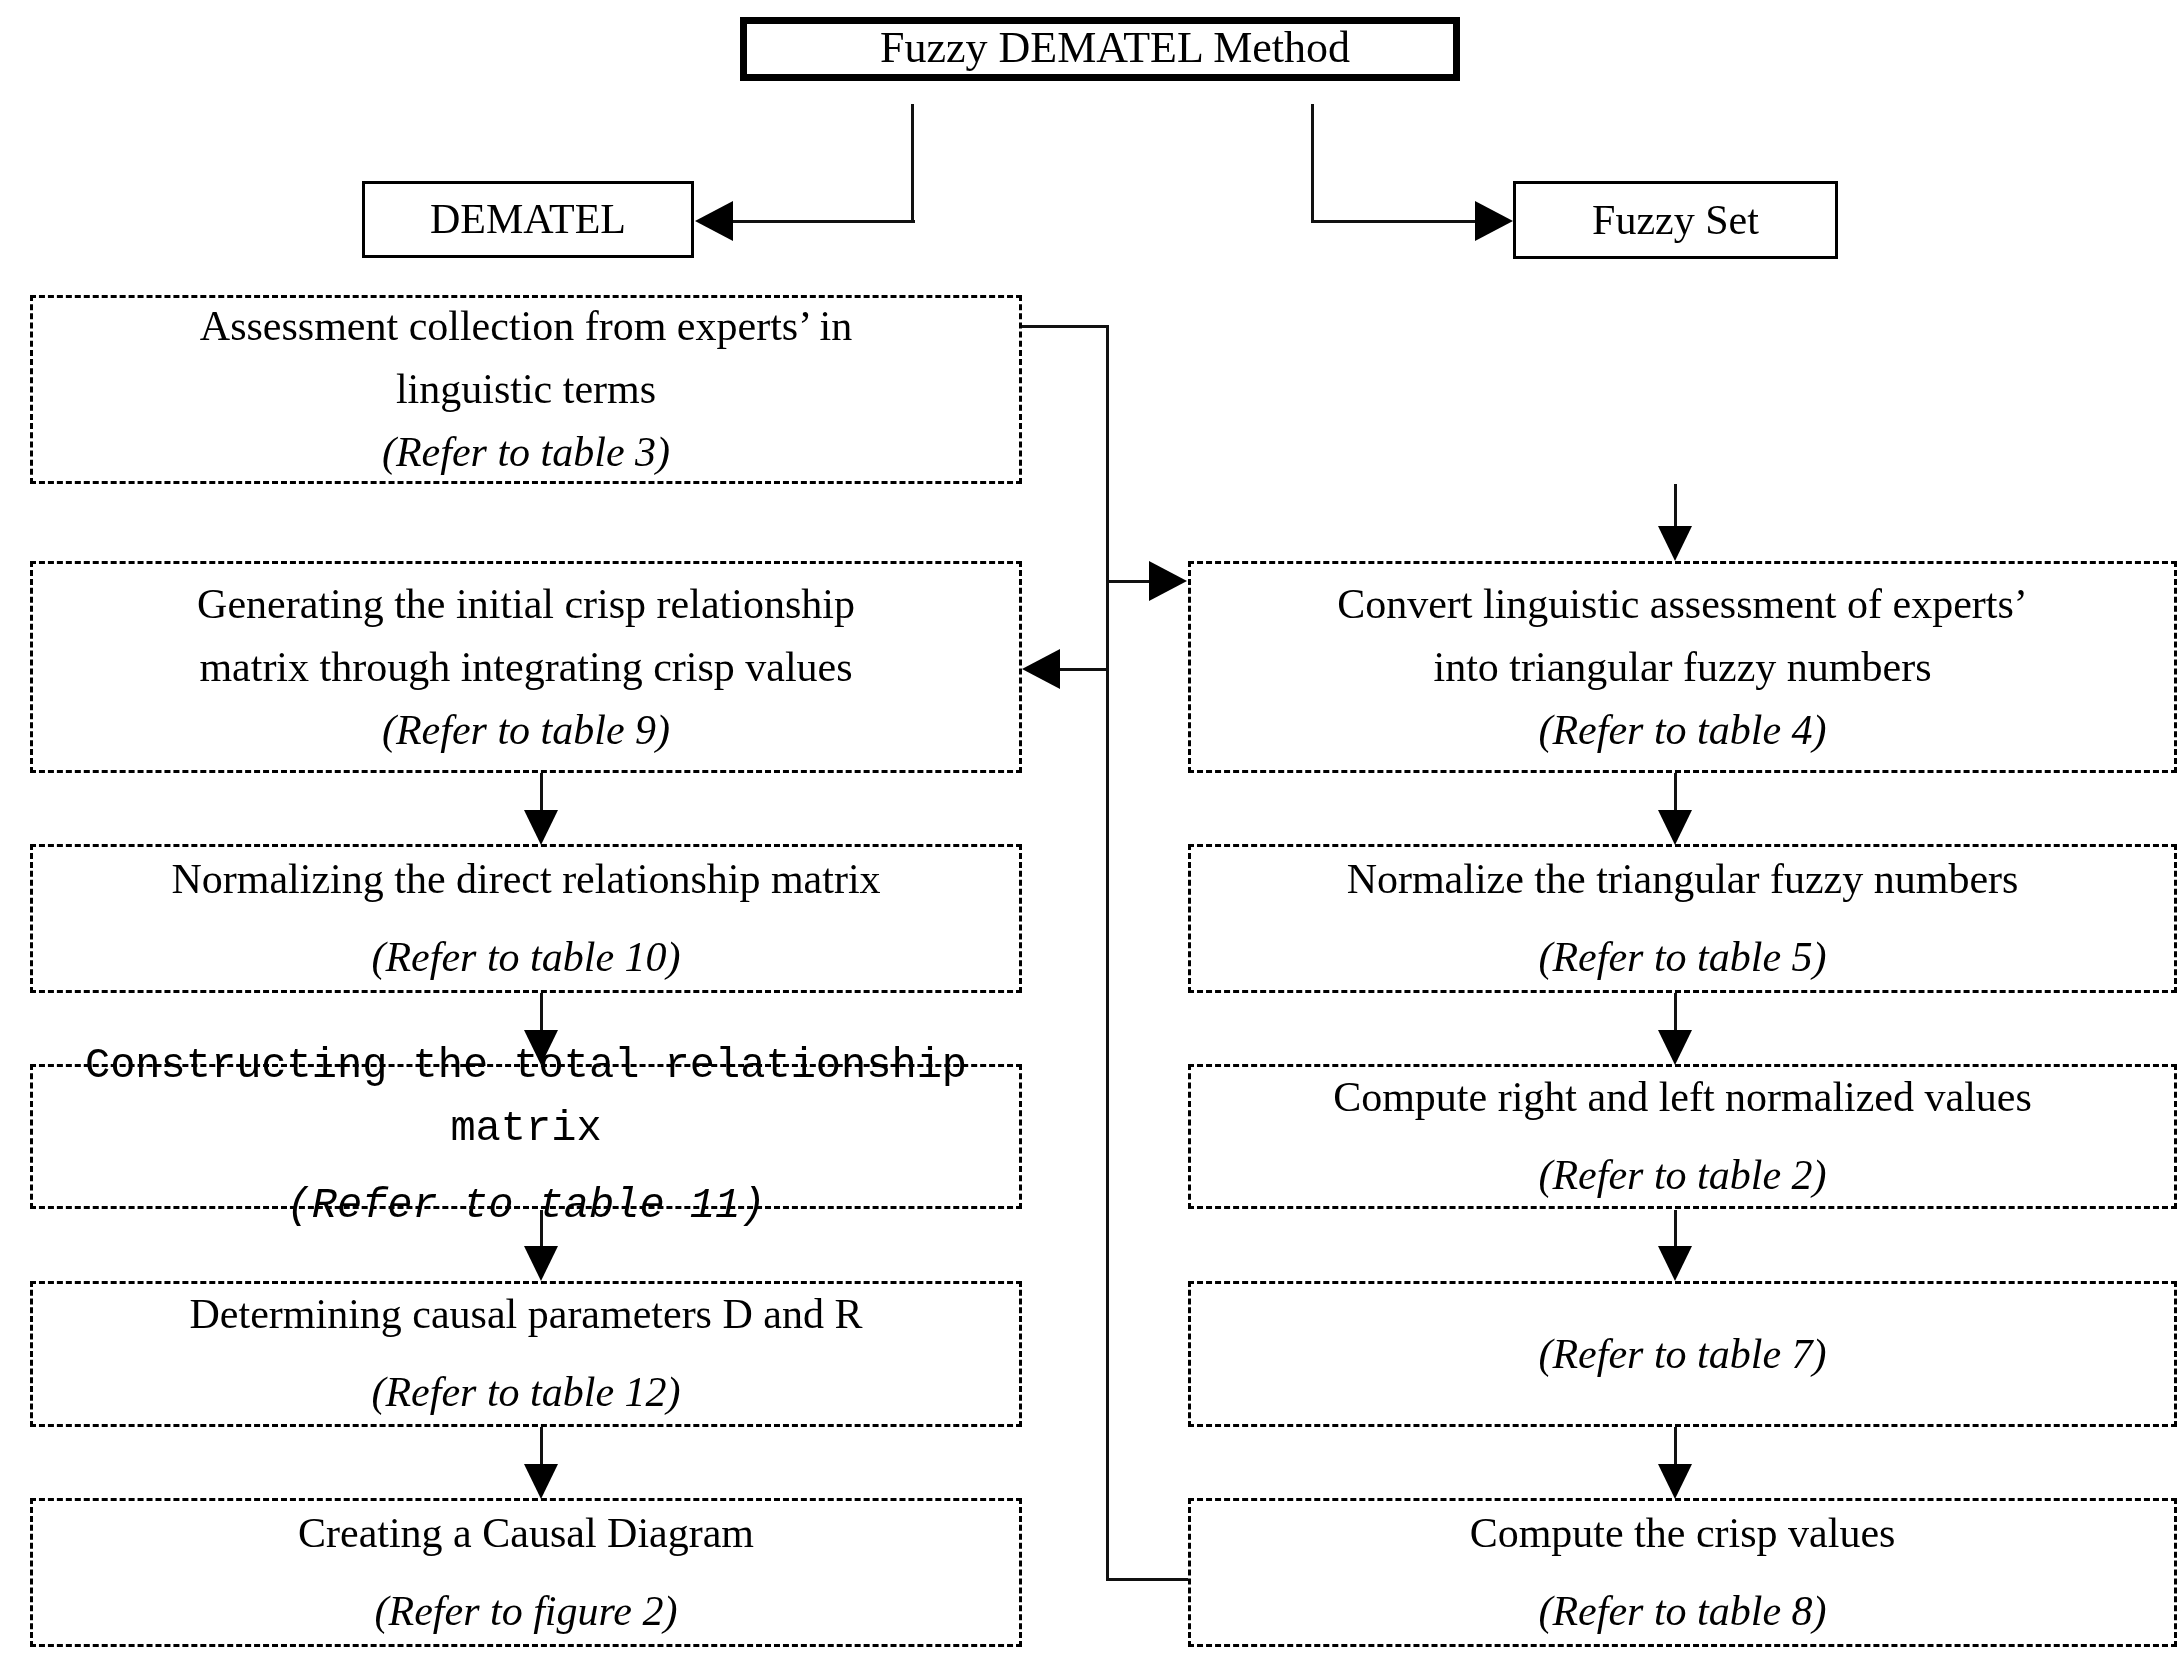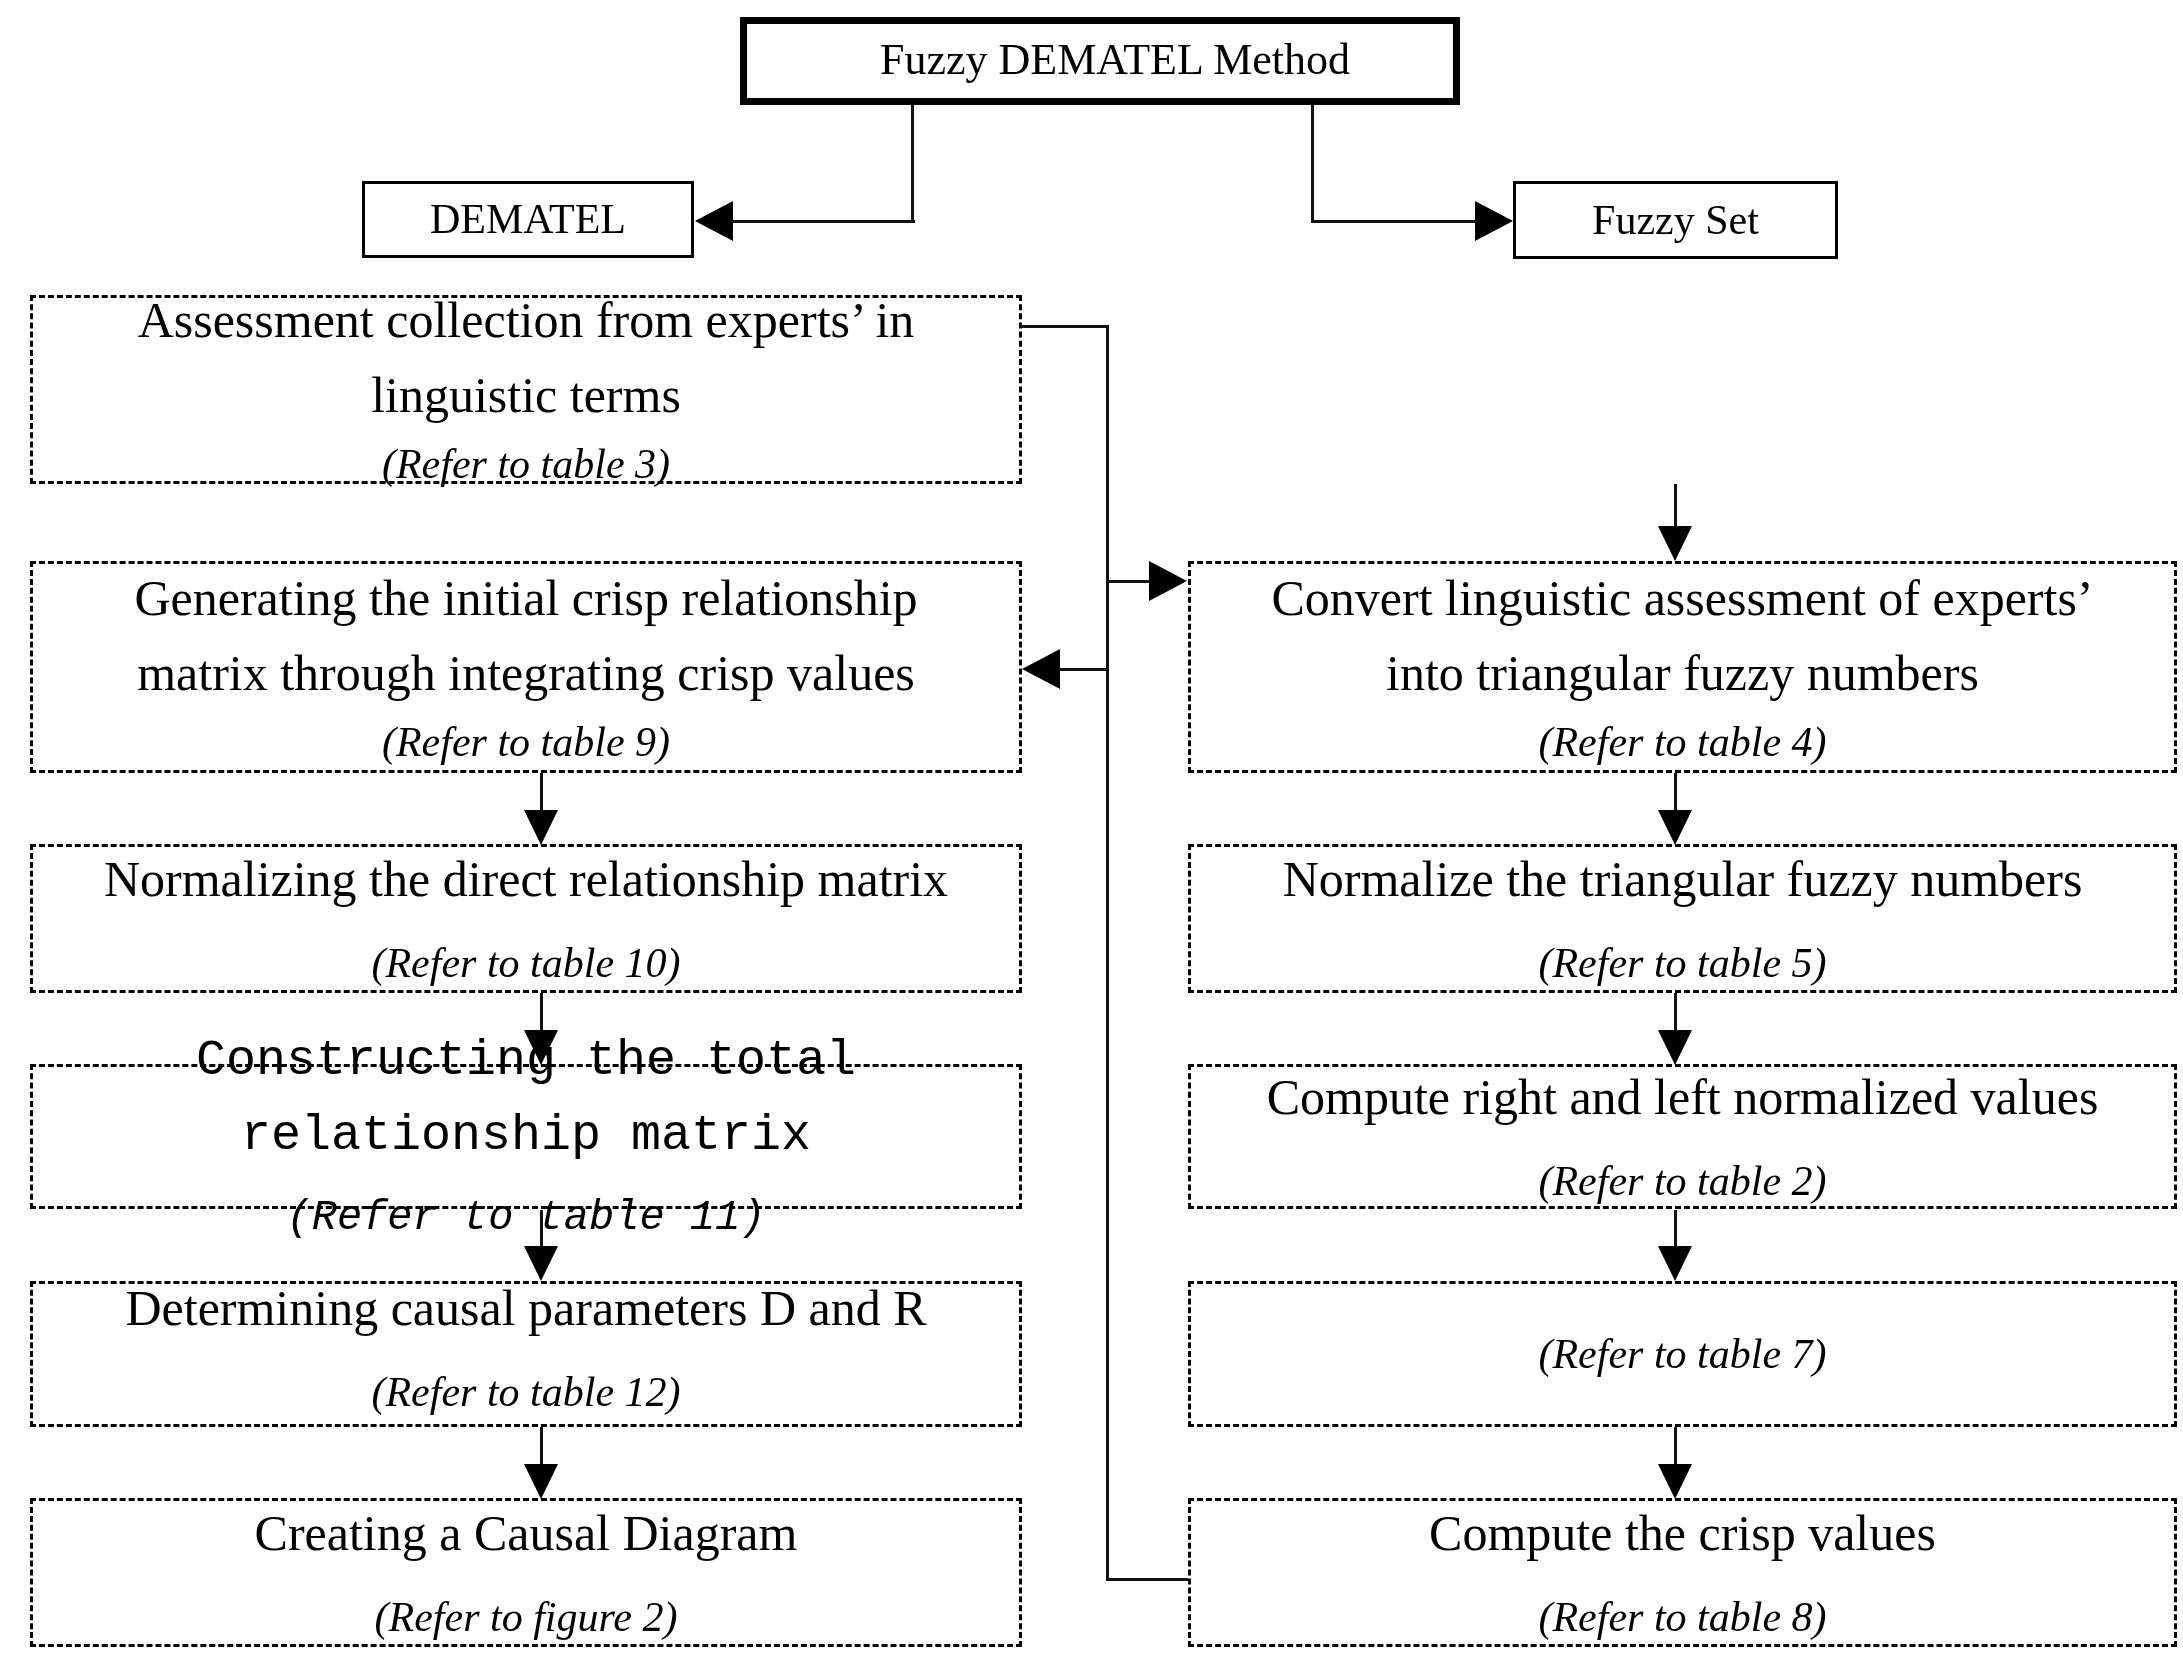--- a/index.html
+++ b/index.html
@@ -18,40 +18,40 @@
     align-items:center; justify-content:center;
     text-align:center;
     background:#ffffff;
   }
   .solid-thick { border:7.3px solid #000000; }
   .solid-thin  { border:3.3px solid #000000; }
   .dashed      { border:3.3px dashed #000000; }
   .title-text  { font-size:44px; line-height:1.2; }
   .label-text  { font-size:42px; line-height:1.2; }
   .box-text {
-    font-size:50px; line-height:1.5;
+    font-size:42px; line-height:1.5;
     white-space:pre-line;
   }
   .box-ref {
     font-size:42px; line-height:1.5;
     font-style:italic;
   }
   .gapped { row-gap:14.6px; }
   .line { position:absolute; background:#111111; }
   .tri  { position:absolute; width:0; height:0; }
   .tri-down  { border-left:17px solid transparent; border-right:17px solid transparent; border-top:35px solid #000000; }
   .tri-right { border-top:20px solid transparent; border-bottom:20px solid transparent; border-left:38px solid #000000; }
   .tri-left  { border-top:20px solid transparent; border-bottom:20px solid transparent; border-right:38px solid #000000; }
 </style>
 </head>
 <body>
 
 <div id="canvas">
 
-  <div class="box solid-thick" style="left:740px; top:16.6px; width:720px; height:88px;padding-left:30px;">
+  <div class="box solid-thick" style="left:740px; top:16.6px; width:720px; height:64px;padding-left:30px;">
     <div class="title-text">Fuzzy DEMATEL Method</div>
   </div>
 
   <div class="box solid-thin" style="left:362px; top:181px; width:332px; height:77px;">
     <div class="label-text">DEMATEL</div>
   </div>
   <div class="box solid-thin" style="left:1513px; top:181px; width:325px; height:78px;">
     <div class="label-text">Fuzzy Set</div>
   </div>
 

